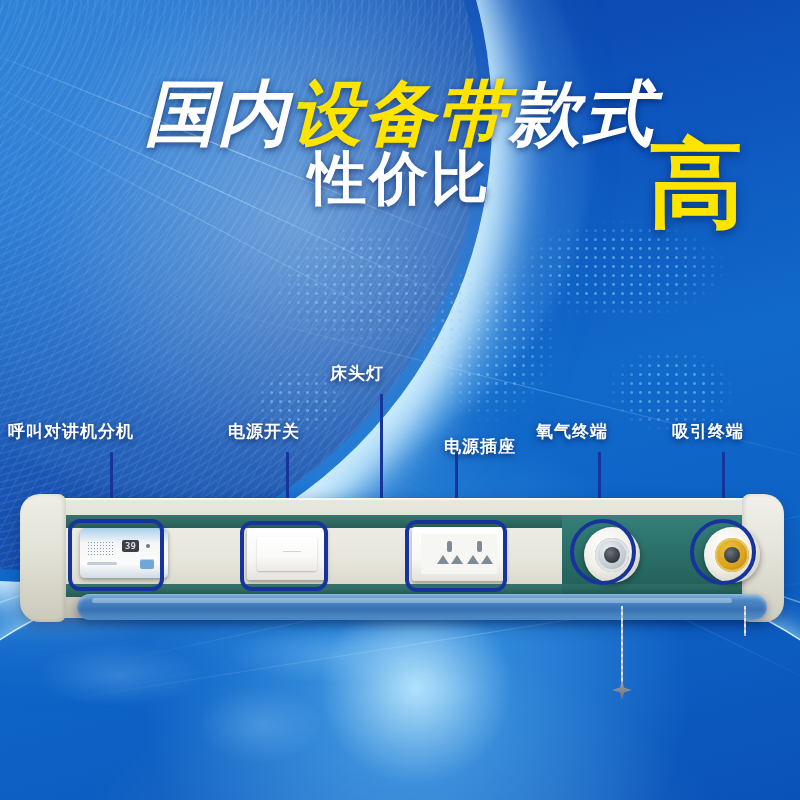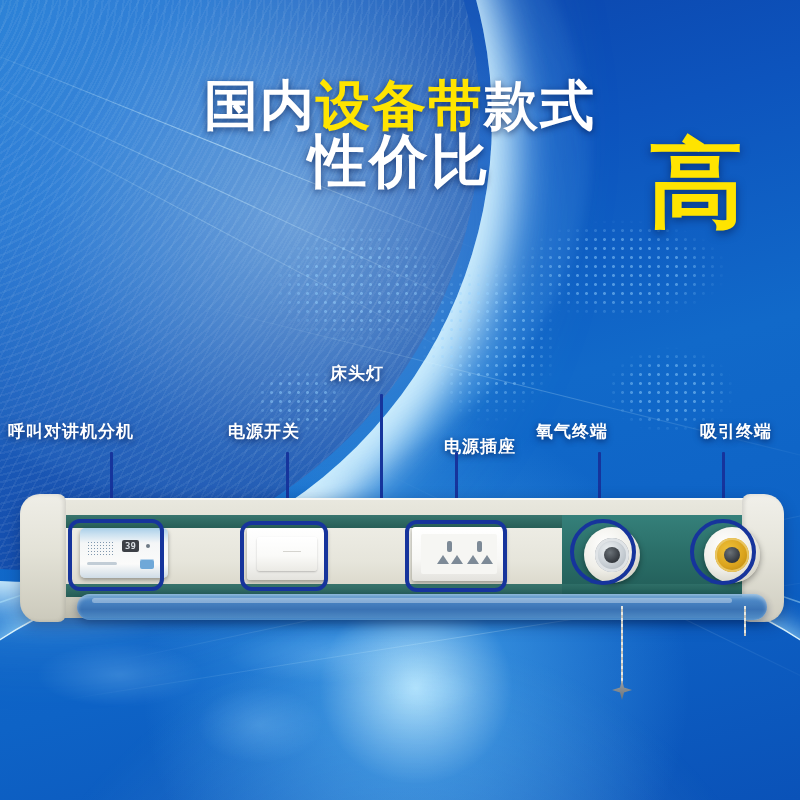--- a/index.html
+++ b/index.html
@@ -80,22 +80,23 @@
     background:radial-gradient(ellipse at 50% 110%, rgba(160,225,255,.42) 0%, rgba(0,0,0,0) 60%);
   }
   .arc2{
     position:absolute;left:-260px;bottom:-360px;width:1320px;height:620px;border-radius:50%;
     border-top:2px solid rgba(190,240,255,.45);
   }
 
   
   .headline{position:absolute;left:0;top:78px;width:800px;text-align:center;}
   .h-line1{
-    font-size:54px;font-weight:bold;letter-spacing:2px;line-height:1;
+    font-size:71px;font-weight:bold;letter-spacing:2px;line-height:1;
     text-shadow:0 2px 7px rgba(2,20,70,.65);
+    font-style:italic;
   }
   .h-line2{
     font-size:58px;font-weight:bold;letter-spacing:3px;line-height:1;
     color:#ffffff;text-shadow:0 2px 7px rgba(2,20,70,.65);
   }
   .big-yellow{
     position:absolute;right:56px;top:136px;font-size:96px;font-weight:bold;color:#ffe400;line-height:1;
     text-shadow:0 3px 10px rgba(2,20,70,.55);
   }
 
@@ -238,21 +239,21 @@
     <div class="h-line1"><span style="color: rgb(255, 255, 255);">国内</span><span style="color: rgb(255, 228, 0);">设备带</span><span style="color: rgb(255, 255, 255);">款式</span></div>
     <div class="h-line2">性价比</div>
   </div>
   <div class="big-yellow">高</div>
 
   <div class="label" style="left:228px;top:420px;">电源开关</div>
   <div class="label" style="left:8px;top:420px;">呼叫对讲机分机</div>
   <div class="label" style="left:330px;top:362px;">床头灯</div>
   <div class="label" style="left:400px;top:435px;padding-left:44px;">电源插座</div>
   <div class="label" style="left:536px;top:420px;">氧气终端</div>
-  <div class="label" style="left:672px;top:420px;margin-left:28px;">吸引终端</div>
+  <div class="label" style="left:672px;top:420px;">吸引终端</div>
 
   <div class="leader" style="left:110px;top:452px;height:75px;"></div>
   <div class="leader" style="left:286px;top:452px;height:75px;"></div>
   <div class="leader" style="left:380px;top:394px;height:133px;"></div>
   <div class="leader" style="left:455px;top:452px;height:75px;"></div>
   <div class="leader" style="left:598px;top:452px;height:70px;"></div>
   <div class="leader" style="left:722px;top:452px;height:70px;"></div>
 
   <div class="unit">
     <div class="unit-body"></div>

